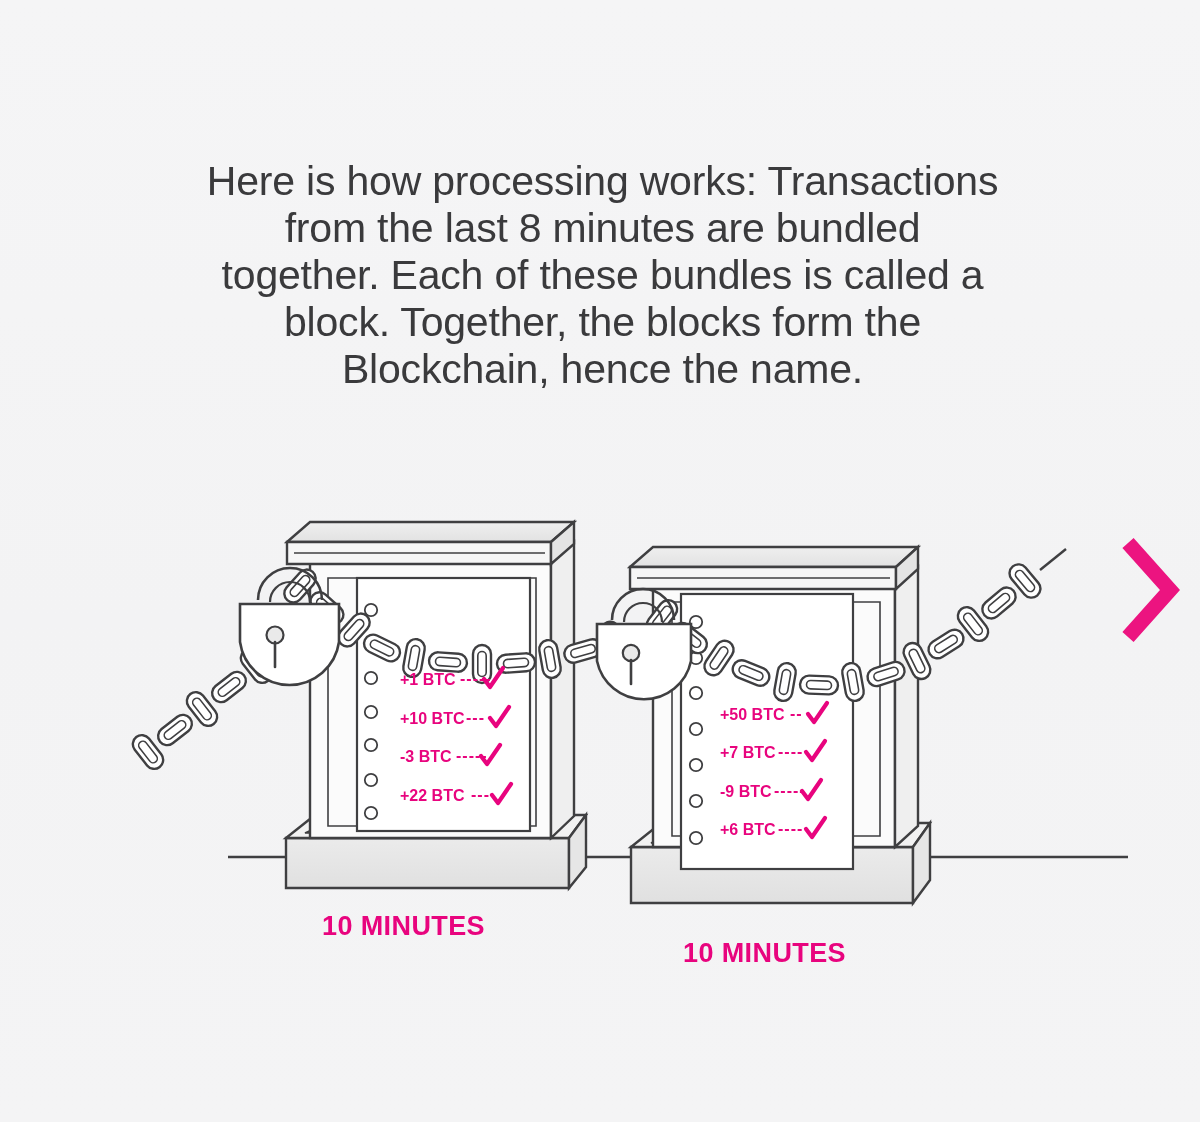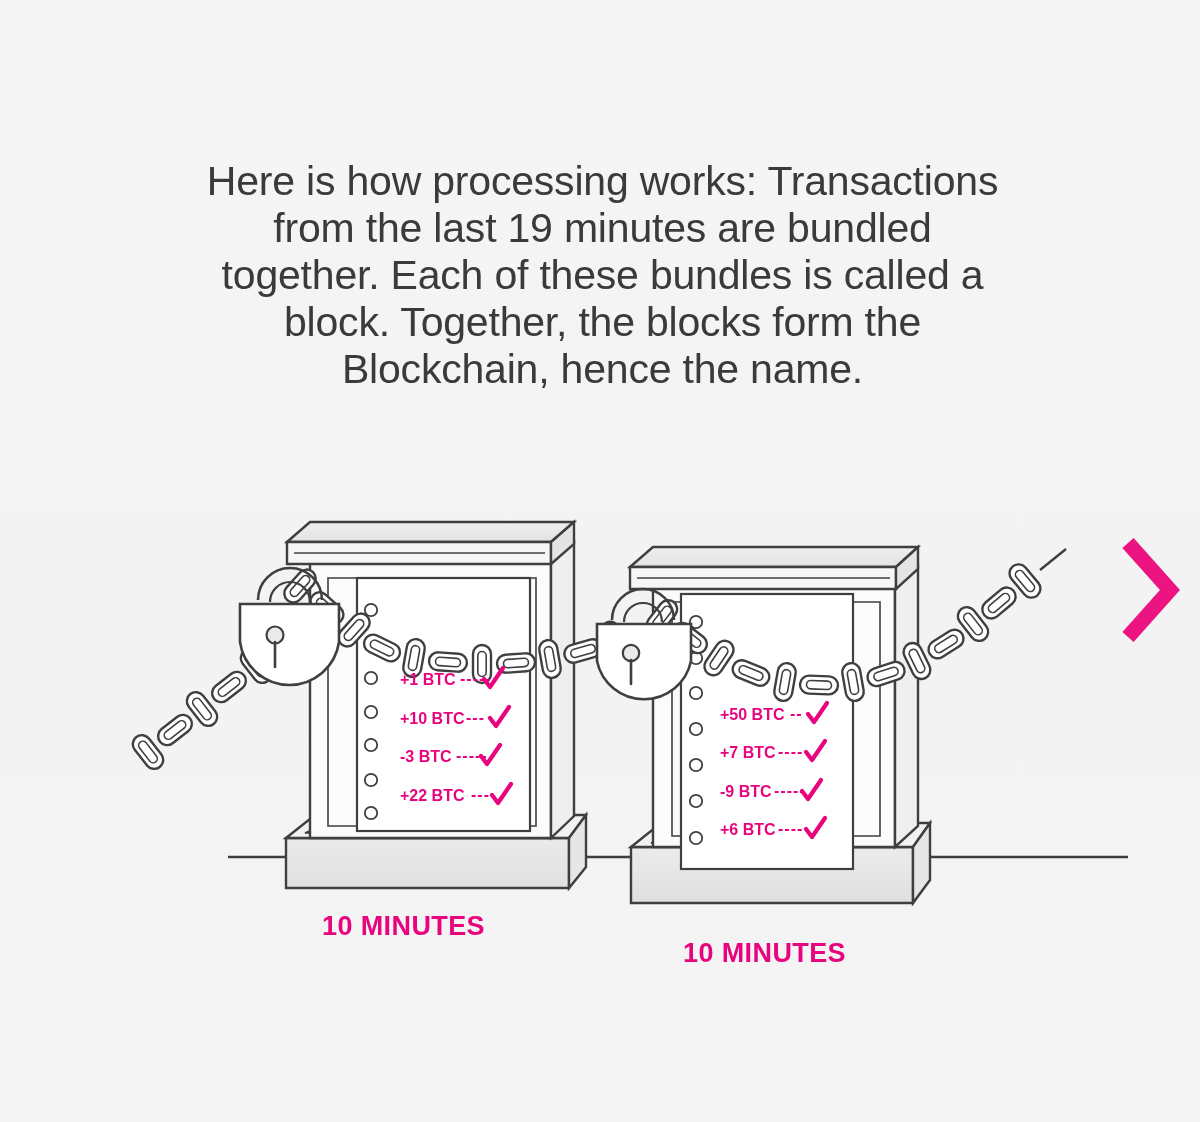--- a/index.html
+++ b/index.html
@@ -75,21 +75,21 @@
     height: 110px;
     cursor: pointer;
   }
 </style>
 </head>
 <body>
 
 <div id="slide">
 
   <div id="headline">Here is how processing works: Transactions
-from the last 19 minutes are bundled
+from the last 8 minutes are bundled
 together. Each of these bundles is called a
 block. Together, the blocks form the
 Blockchain, hence the name.</div>
 
   <div id="illustration">
     <svg viewBox="0 0 1200 1122" xmlns="http://www.w3.org/2000/svg">
       <defs>
 
         <linearGradient id="lidGrad" x1="0" y1="0" x2="0" y2="1">
           <stop offset="0%" stop-color="#efefef"></stop>

